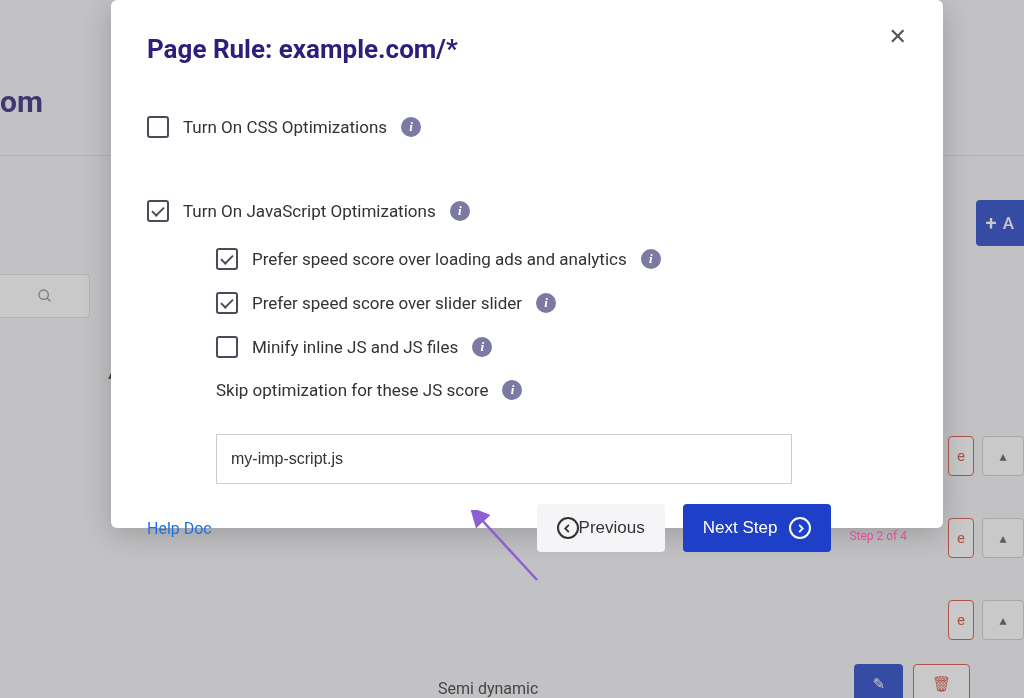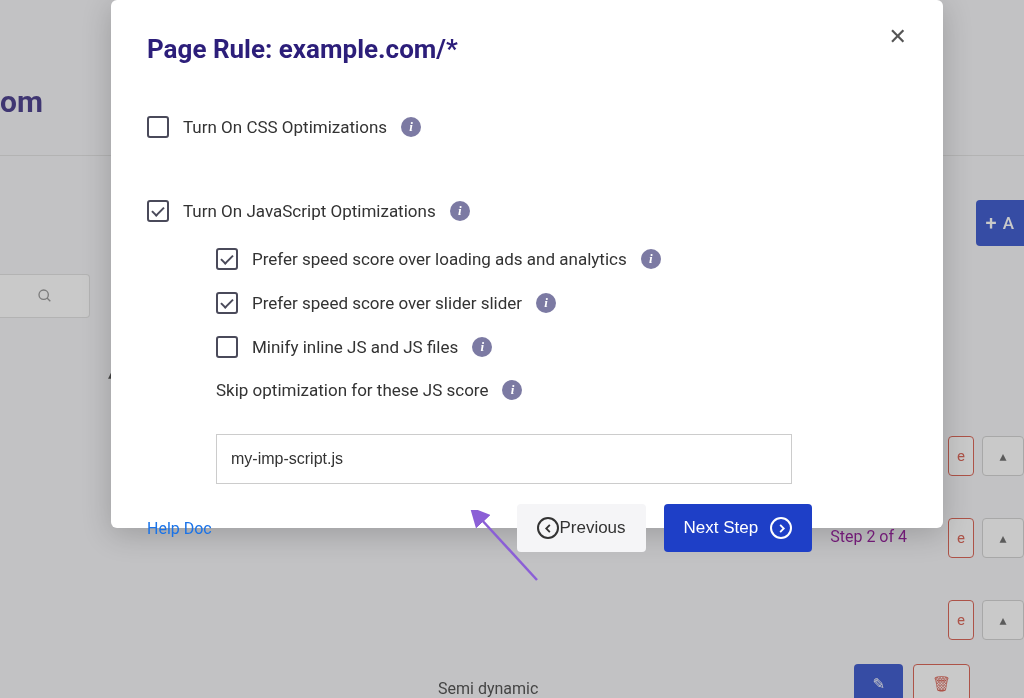--- a/index.html
+++ b/index.html
@@ -298,22 +298,22 @@
       padding: 13px 20px;
       border: none;
       background: #1e3fc7;
       color: #fff;
       border-radius: 4px;
       font-size: 17px;
       font-weight: 500;
       cursor: pointer;
     }
     .step-counter {
-      color: #701a75;
-      font-size: 16px;
+      color: #ec4899;
+      font-size: 12px;
       margin-top: 16px;
     }
   </style>
 </head>
 <body>
 
 <div class="bg-header">om</div>
 <div class="bg-divider"></div>
 <div class="bg-add-btn">
   <span style="font-size:20px;line-height:1;">+</span>

